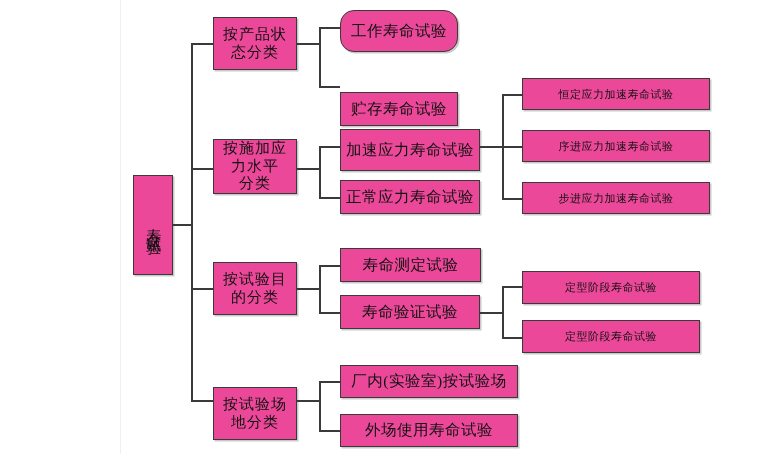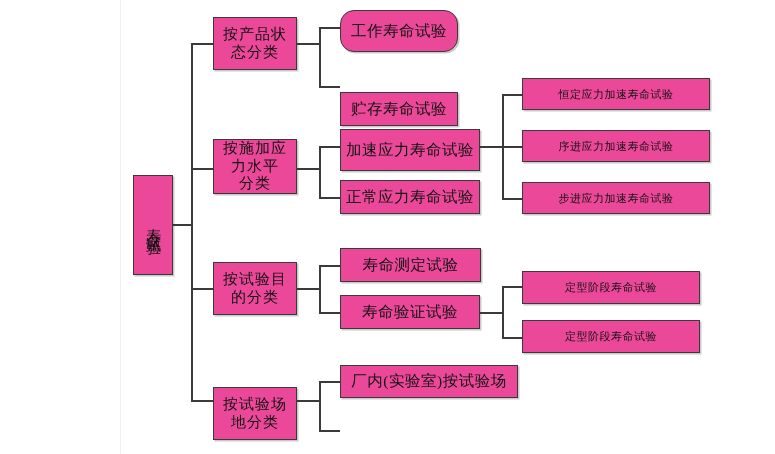--- a/index.html
+++ b/index.html
@@ -137,14 +137,15 @@
 
   <div class="node lvl1" style="left:213px; top:374px; width:84px; height:53px;margin-top:13px;">按试验场
 地分类</div>
 
   <div class="edge h" style="left:297px; top:400px; width:23px;"></div>
   <div class="edge v" style="left:319px; top:381px; height:50px;"></div>
   <div class="edge h" style="left:319px; top:381px; width:21px;"></div>
   <div class="edge h" style="left:319px; top:430px; width:21px;"></div>
 
   <div class="node lvl2" style="left:340px; top:365px; width:178px; height:33px;">厂内(实验室)按试验场</div>
+  <div class="node lvl2" style="left:340px; top:414px; width:178px; height:33px;">外场使用寿命试验</div>
 
 </div>
 
 </body></html>

